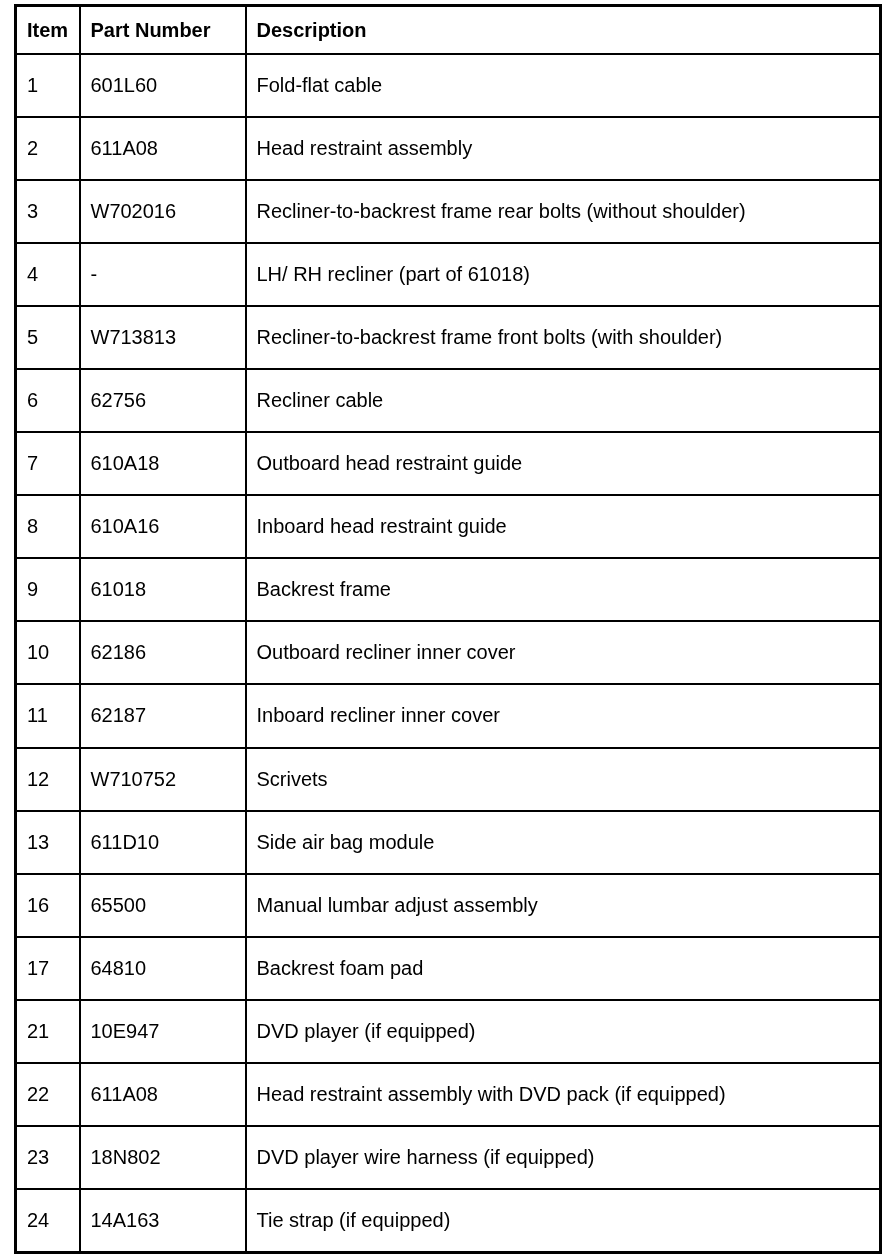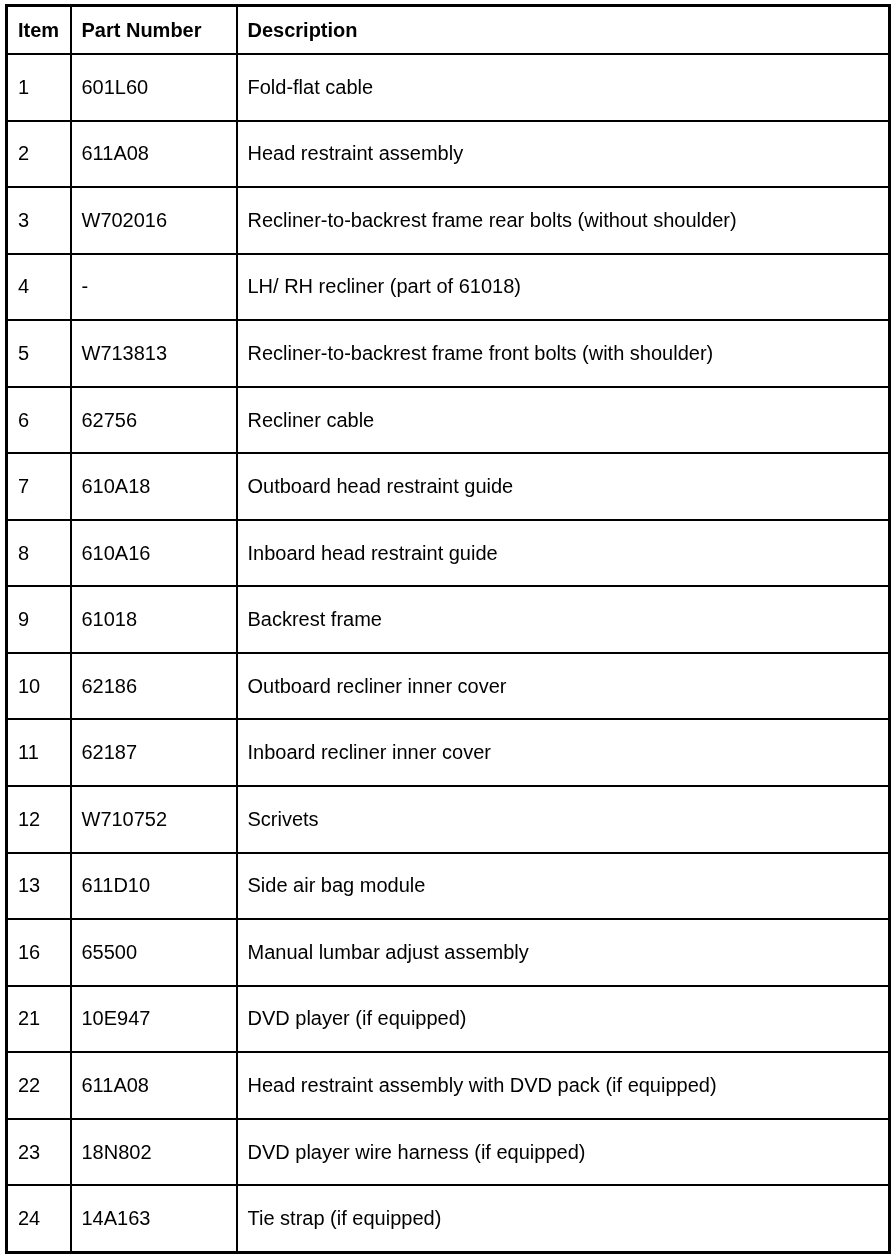--- a/index.html
+++ b/index.html
@@ -5,21 +5,21 @@
   html, body {
     margin: 0;
     padding: 0;
     background: #ffffff;
     font-family: "Liberation Sans", sans-serif;
   }
   .page {
     width: 896px;
     height: 1258px;
     box-sizing: border-box;
-    padding: 4px 5px;
+    padding: 4px 14px;
     background: #ffffff;
   }
   table.parts-table {
     width: 100%;
     height: 100%;
     border-collapse: collapse;
     table-layout: fixed;
     border: 3px solid #000000;
     background: #ffffff;
   }
@@ -132,20 +132,25 @@
           <td>13</td>
           <td>611D10</td>
           <td>Side air bag module</td>
         </tr>
         <tr>
           <td>16</td>
           <td>65500</td>
           <td>Manual lumbar adjust assembly</td>
         </tr>
         <tr>
+          <td>17</td>
+          <td>64810</td>
+          <td>Backrest foam pad</td>
+        </tr>
+        <tr>
           <td>21</td>
           <td>10E947</td>
           <td>DVD player (if equipped)</td>
         </tr>
         <tr>
           <td>22</td>
           <td>611A08</td>
           <td>Head restraint assembly with DVD pack (if equipped)</td>
         </tr>
         <tr>

